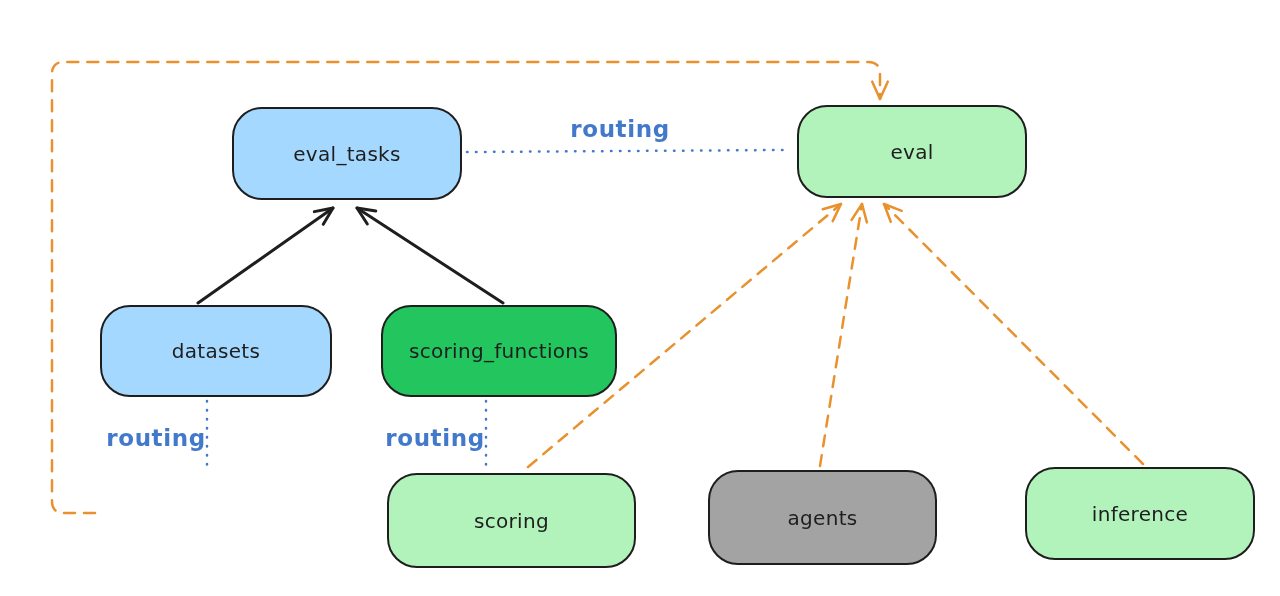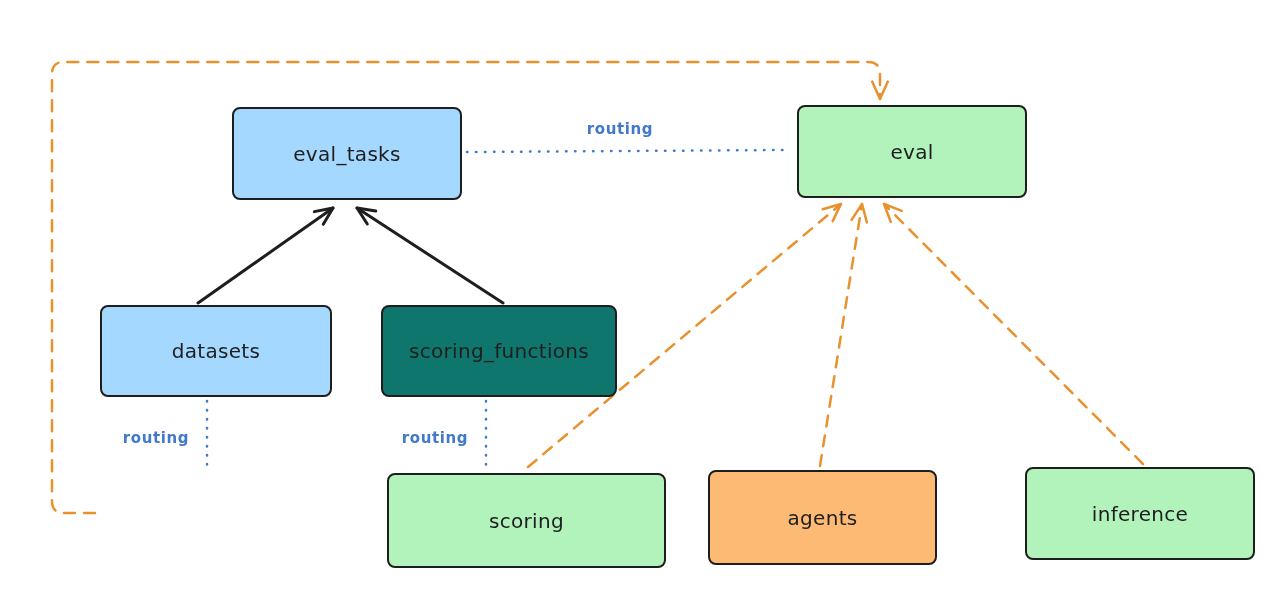--- a/index.html
+++ b/index.html
@@ -14,33 +14,33 @@
   .edges-svg {
     position: absolute;
     left: 0; top: 0;
     width: 1280px; height: 596px;
     pointer-events: none;
   }
   .node {
     position: absolute;
     box-sizing: border-box;
     border: 2.5px solid #1e1e1e;
-    border-radius: 8px;
+    border-radius: 30px;
     display: flex;
     align-items: center;
     justify-content: center;
     font-size: 20px;
     color: #1e1e1e;
     letter-spacing: 0.3px;
   }
   .node .node-label { white-space: nowrap; }
   .edge-label {
     position: absolute;
     transform: translate(-50%, -50%);
-    font-size: 15px;
+    font-size: 23px;
     font-weight: 600;
     letter-spacing: 0.6px;
     white-space: nowrap;
   }
 </style>
 </head>
 <body>
 
 <div class="canvas" style="background: rgb(255, 255, 255);">
 
@@ -67,30 +67,30 @@
   </div>
 
   <div class="node" style="left: 785px; top: 105px; width: 230px; height: 93px; background: rgb(178, 242, 187); border-color: rgb(30, 30, 30); margin-left: 12px;">
     <span class="node-label">eval</span>
   </div>
 
   <div class="node" style="left: 100px; top: 305px; width: 232px; height: 92px; background: rgb(165, 216, 255); border-color: rgb(30, 30, 30);">
     <span class="node-label">datasets</span>
   </div>
 
-  <div class="node" style="left: 381px; top: 305px; width: 236px; height: 92px; background: #0f766e; border-color: rgb(30, 30, 30);">
+  <div class="node" style="left: 381px; top: 305px; width: 236px; height: 92px; background: #22c55e; border-color: rgb(30, 30, 30);">
     <span class="node-label">scoring_functions</span>
   </div>
 
 
-  <div class="node" style="left: 387px; top: 473px; width: 279px; height: 95px; background: rgb(178, 242, 187); border-color: rgb(30, 30, 30);">
+  <div class="node" style="left: 387px; top: 473px; width: 249px; height: 95px; background: rgb(178, 242, 187); border-color: rgb(30, 30, 30);">
     <span class="node-label">scoring</span>
   </div>
 
-  <div class="node" style="left: 708px; top: 470px; width: 229px; height: 95px; background: #fdba74; border-color: rgb(30, 30, 30);">
+  <div class="node" style="left: 708px; top: 470px; width: 229px; height: 95px; background: #a3a3a3; border-color: rgb(30, 30, 30);">
     <span class="node-label">agents</span>
   </div>
 
   <div class="node" style="left: 1025px; top: 467px; width: 230px; height: 93px; background: rgb(178, 242, 187); border-color: rgb(30, 30, 30); align-items: center;">
     <span class="node-label">inference</span>
   </div>
 
   <div class="edge-label" style="left: 620px; top: 129px; color: rgb(67, 121, 203);">routing</div>
 
   <div class="edge-label" style="left: 156px; top: 438px; color: rgb(67, 121, 203);">routing</div>

